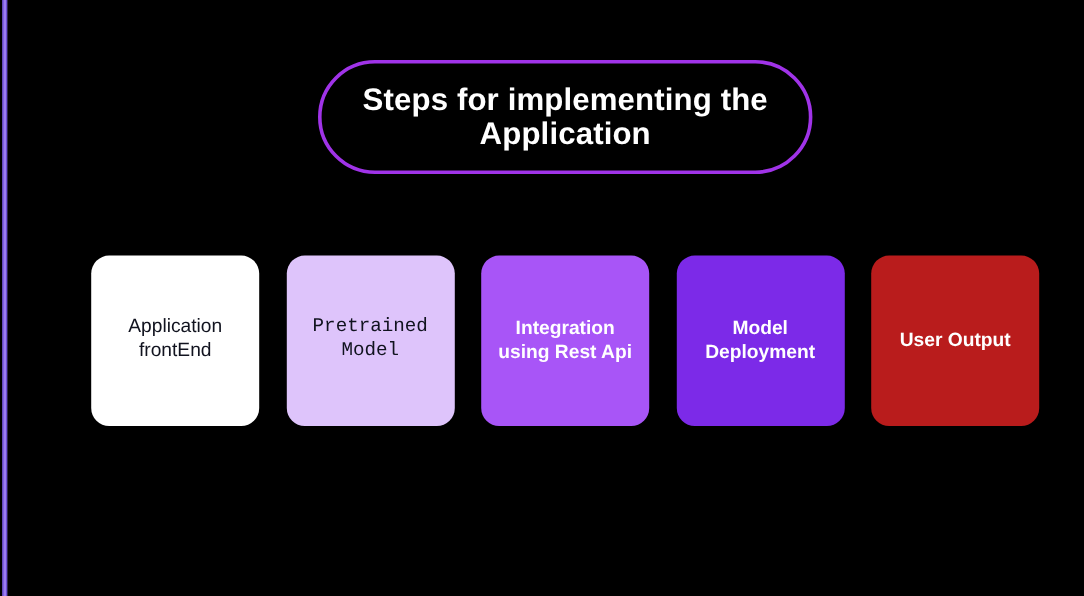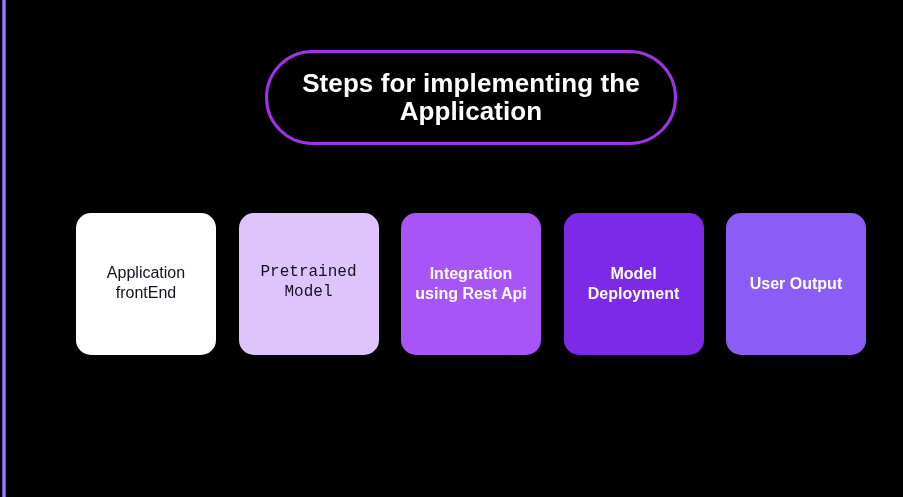--- a/index.html
+++ b/index.html
@@ -134,18 +134,18 @@
     <div class="step-card light-text" style="background:#a855f7;">
       <div class="step-card-label">Integration
 using Rest Api</div>
     </div>
 
     <div class="step-card light-text" style="background:#7c2ae8;">
       <div class="step-card-label">Model
 Deployment</div>
     </div>
 
-    <div class="step-card light-text" style="background:#8b5cf6;">
+    <div class="step-card light-text" style="background:#b91c1c;">
       <div class="step-card-label">User Output</div>
     </div>
 
   </div>
 </div>
 
 </body></html>

